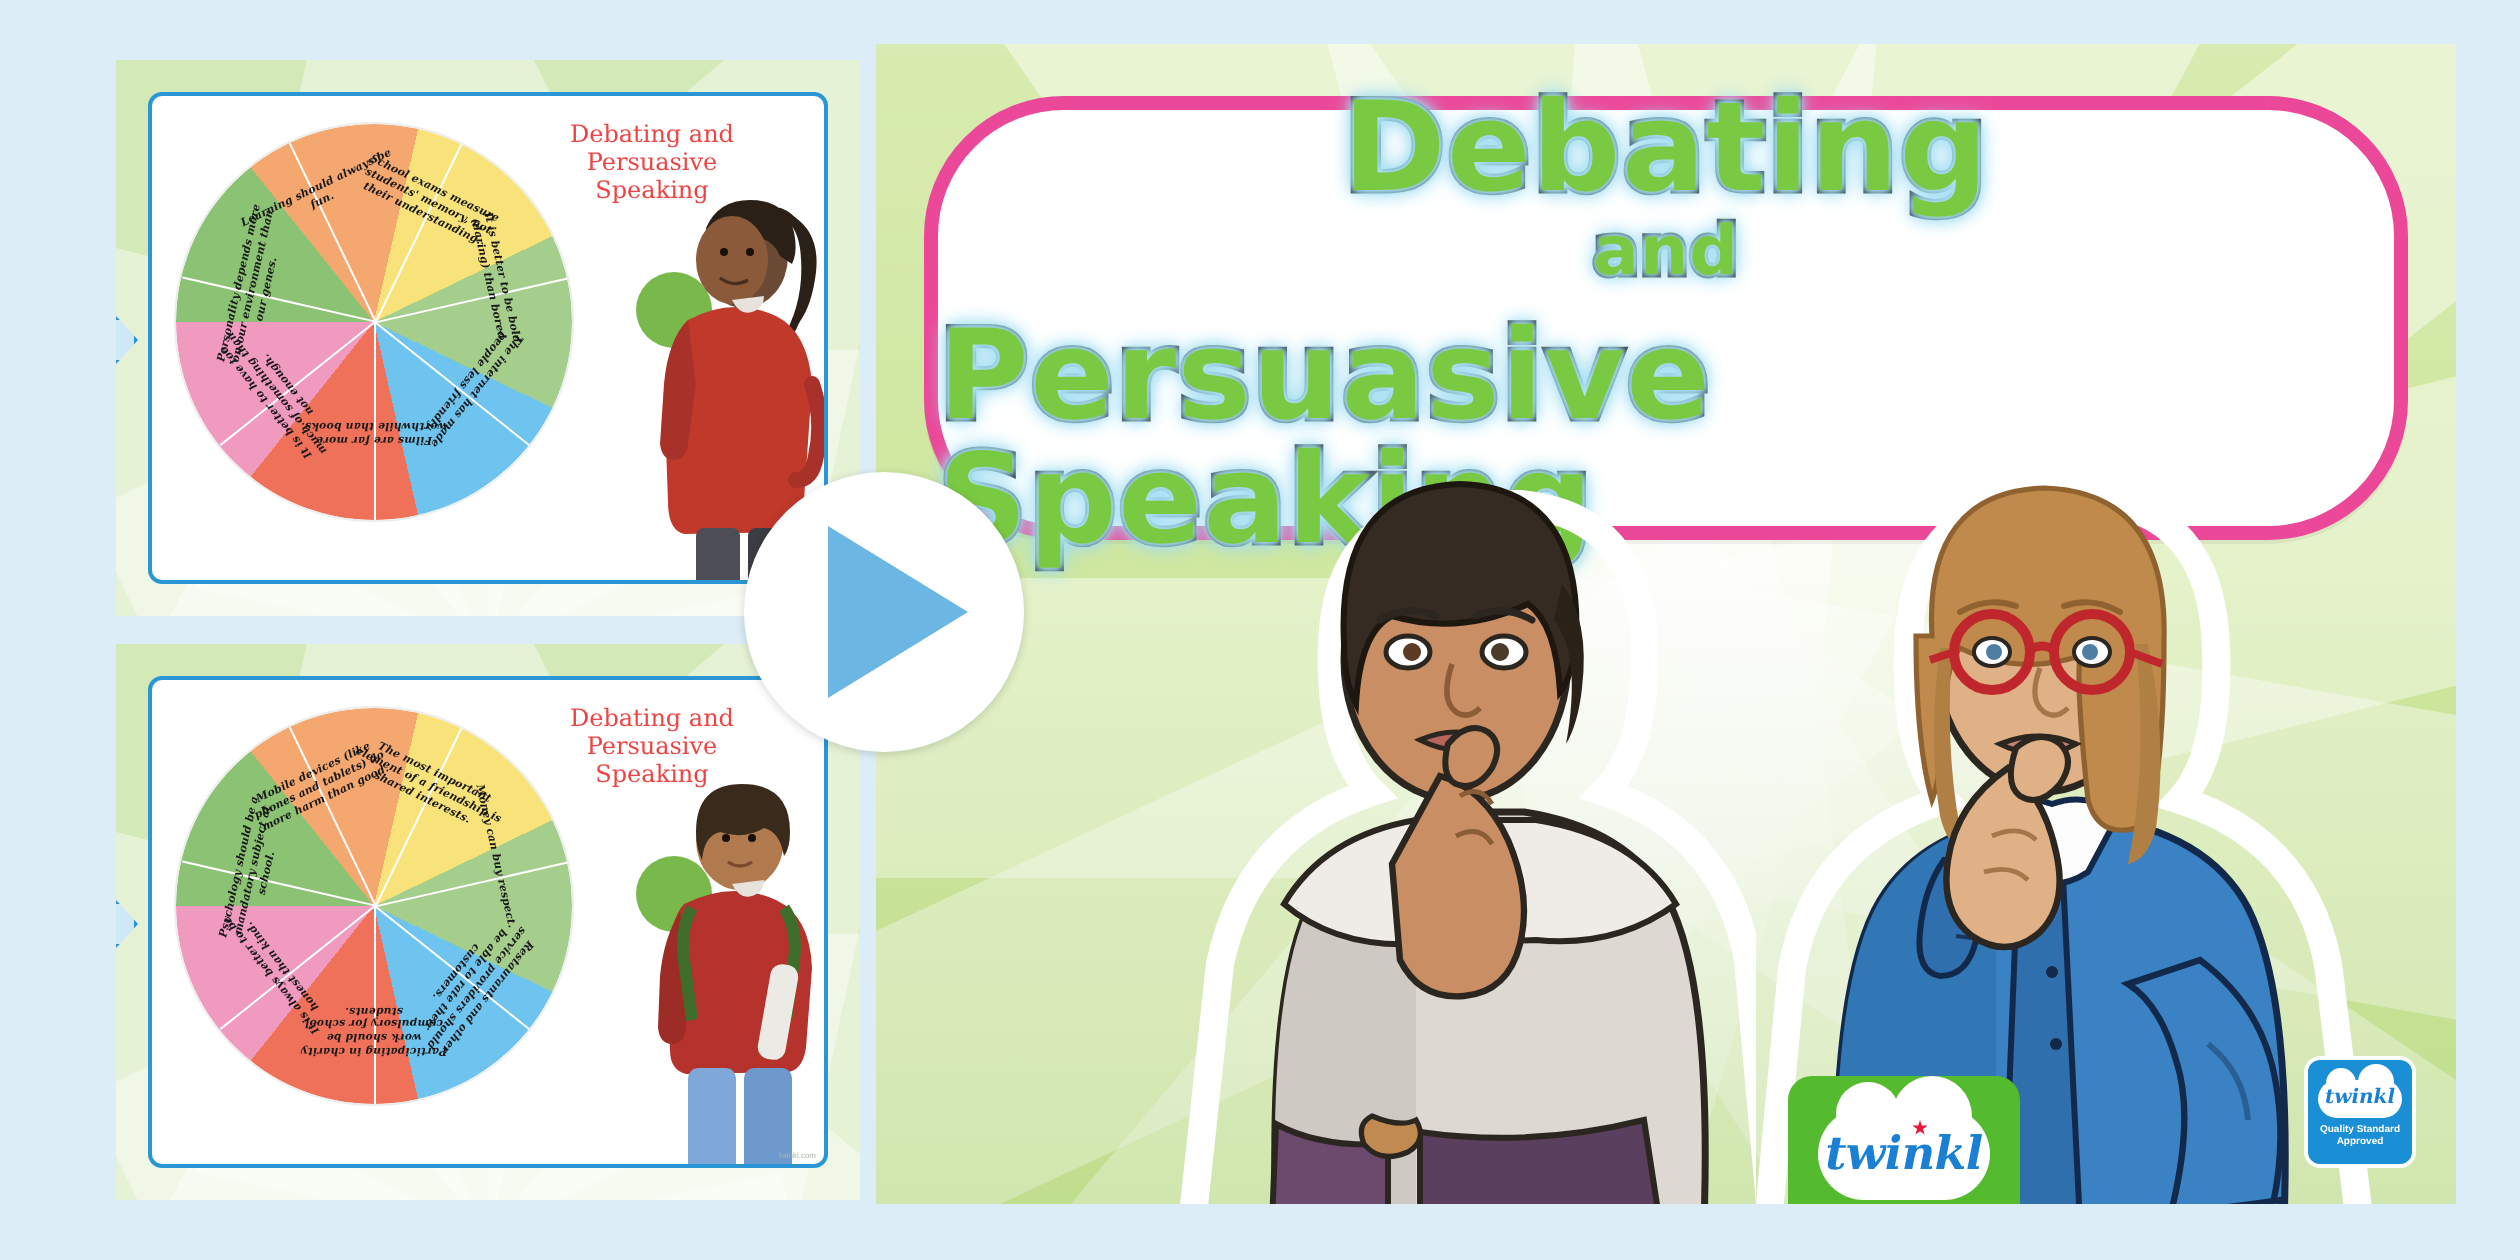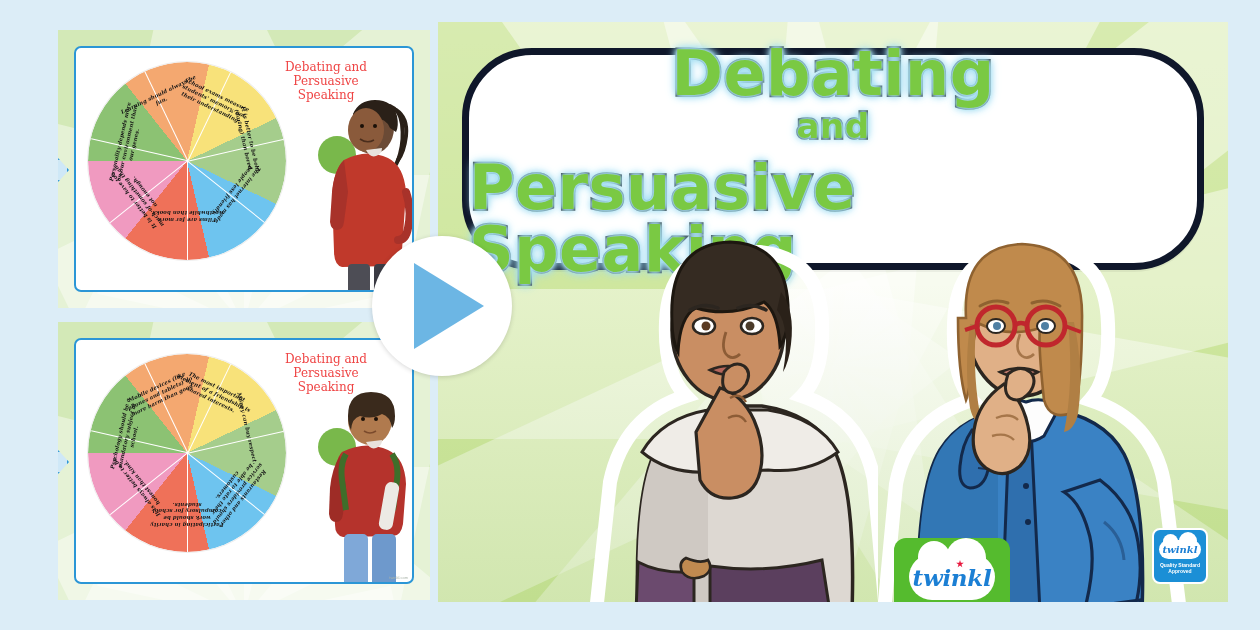--- a/index.html
+++ b/index.html
@@ -134,21 +134,21 @@
   .burst-soft {
     position: absolute; inset: 0;
     background: linear-gradient(180deg, rgba(255,255,255,0.18), rgba(255,255,255,0) 45%, rgba(150,195,95,0.25));
   }
 
   .title-card {
     position: absolute;
     left: 24px; top: 26px;
     width: 742px; height: 222px;
     background: #ffffff;
-    border: 7px solid #0f172a;
+    border: 7px solid #ec4899;
     border-radius: 70px;
     box-shadow: 0 2px 0 rgba(0,0,0,0.05);
     display: flex;
     flex-direction: column;
     align-items: center;
     justify-content: center;
     padding-top: 6px;
   }
   .ttl {
     font-family: "DejaVu Sans", sans-serif;

